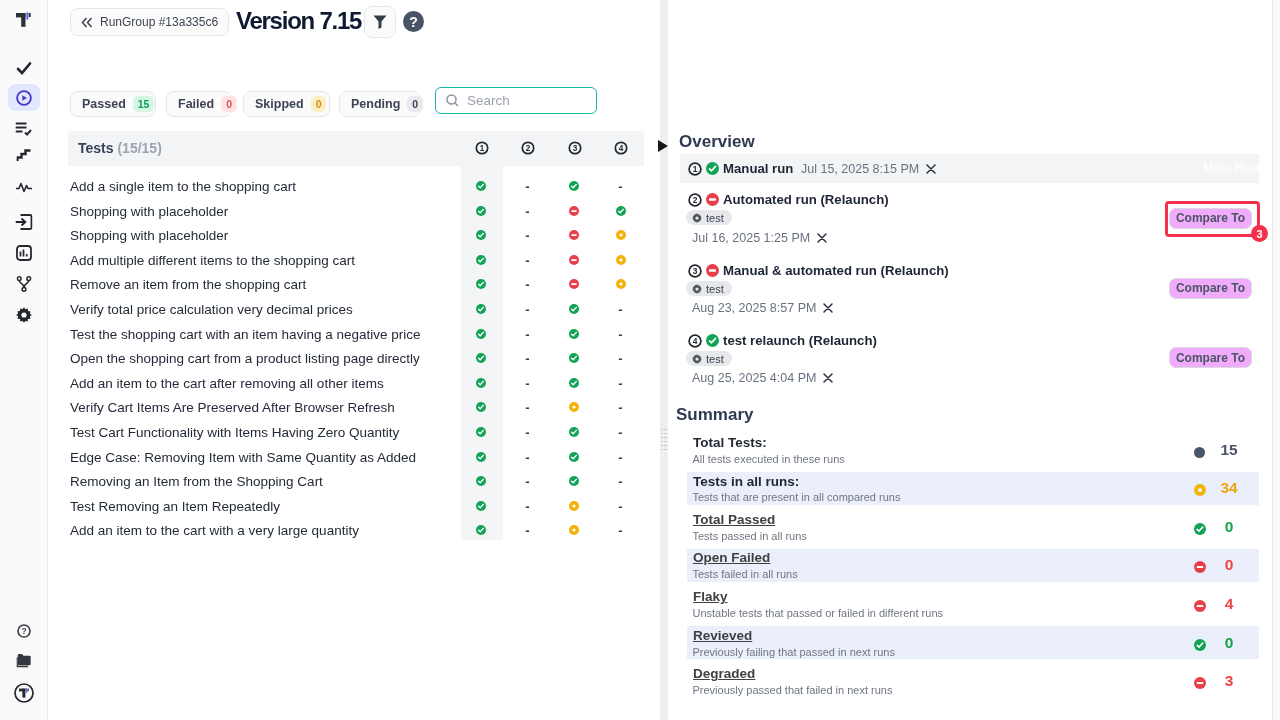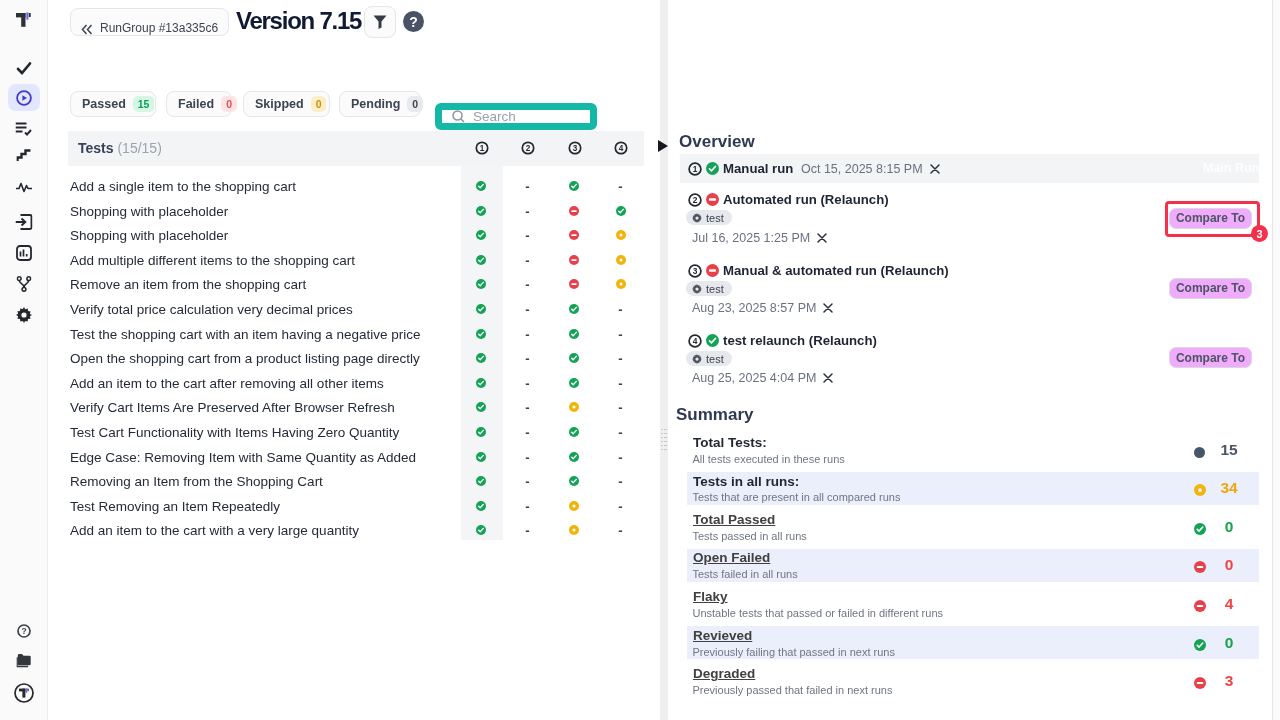--- a/index.html
+++ b/index.html
@@ -8,48 +8,48 @@
 .abs { position:absolute; }
 
 
 #sidebar { position:absolute; left:0; top:0; width:48px; height:720px;
   background:#fafafa; border-right:1px solid #ededed; z-index:5; }
 .sic { position:absolute; left:50%; transform:translateX(-50%); }
 
 
 #backbtn { position:absolute; left:70px; top:8px; height:28px; padding:0 10px;
   background:#fbfbfc; border:1px solid #e4e6ea; border-radius:8px;
-  font-size:12px; color:#3c4352; display:flex; align-items:flex-end; gap:7px; }
+  font-size:12px; color:#3c4352; display:flex; align-items:center; gap:7px; }
 #title { position:absolute; left:236px; top:7px; font-size:24px; font-weight:700;
   color:#101a33; letter-spacing:-1.25px; }
 #filterbtn { position:absolute; left:364px; top:6px; width:32px; height:32px;
   background:#fbfbfc; border:1px solid #e4e6ea; border-radius:8px;
   display:flex; align-items:center; justify-content:center; }
 #helpbtn { position:absolute; left:403px; top:11px; width:21px; height:21px;
   border-radius:50%; background:#4a5365; color:#fff; font-size:14px; font-weight:700;
   display:flex; align-items:center; justify-content:center; }
 
 
 .fbtn { position:absolute; top:91px; height:26px; padding:0 9px 0 11px;
   background:#fbfbfc; border:1px solid #e4e6ea; border-radius:8px;
   display:flex; align-items:center; justify-content:space-between; font-size:12.5px; font-weight:700; color:#3c4352; }
 .badge { font-size:10.5px; font-weight:700; padding:2px 5px; border-radius:5px; margin-left:7px; }
 .bg-green { background:#d6f5e4; color:#0e9f5a; }
 .bg-red { background:#fde3e3; color:#e05252; }
 .bg-amber { background:#faeec9; color:#d09006; }
 .bg-gray { background:#e8eaed; color:#3c4352; }
-#search { position:absolute; left:435px; top:103px; width:162px; height:27px;
-  border:7px solid #14b8a6; border-radius:6px; background:#fff;
+#search { position:absolute; left:435px; top:87px; width:162px; height:27px;
+  border:1px solid #14b8a6; border-radius:6px; background:#fff;
   display:flex; align-items:center; gap:8px; padding:0 10px; color:#9aa1ac; font-size:13.5px; }
 
 
 #thead { position:absolute; left:68px; top:131px; width:576px; height:35px;
   background:#f3f4f6; border-radius:2px; }
 #thead .tlabel { position:absolute; left:10px; top:9px; font-size:14px; color:#36425a; font-weight:700; }
-#thead .tcount { color:#9ca3af; font-weight:400; }
+#thead .tcount { color:#9ca3af; font-weight:700; }
 #colstrip { position:absolute; left:461px; top:166px; width:42px; height:374px; background:#f4f5f7; }
 .trow { position:absolute; left:68px; width:576px; height:24.6px; }
 .trow .tname { position:absolute; left:2px; top:50%; transform:translateY(-50%);
   font-size:13.5px; color:#242b38; }
 .cell { position:absolute; top:50%; transform:translate(-50%,-50%); }
 .dash { color:#39414d; font-weight:700; font-size:13px; }
 
 
 #divider { position:absolute; left:660px; top:0; width:7.5px; height:720px;
   background:#efefef; z-index:4; }
@@ -429,21 +429,21 @@
 <div class="abs" style="left:688px;top:162px"><svg width="14" height="14" viewBox="0 0 14 14">
       <circle cx="7" cy="7" r="5.9" fill="none" stroke="#23292f" stroke-width="1.7"></circle>
       <text x="7.1" y="10" text-anchor="middle" font-size="8.4" font-weight="700" fill="#23292f" font-family="Liberation Sans">1</text>
     </svg></div>
 <svg class="abs" style="left:706px;top:162px" width="13" height="13" viewBox="0 0 16 16">
     <circle cx="8" cy="8" r="8" fill="#12a356"></circle>
     <path d="M4.3 8.4l2.4 2.4 5-5.4" stroke="#fff" stroke-width="2" fill="none" stroke-linecap="round"></path>
   </svg>
 <div class="abs runname" style="left:723px;top:161px">Manual run</div>
 <div class="abs rundate" style="left:801px;top:162px">
-    <span>Oct 15, 2025 8:15 PM</span>
+    <span>Jul 15, 2025 8:15 PM</span>
     <svg width="10" height="10" viewBox="0 0 10 10">
       <path d="M1 1l8 8M9 1l-8 8" stroke="#2b313c" stroke-width="1.5" stroke-linecap="round"></path>
     </svg>
   </div>
 <div class="abs" style="left:1203px;top:161px;font-size:12.5px;font-weight:700;color:rgba(255,255,255,0.8)">Main Run</div>
 
 <div class="abs" style="left:688px;top:193px"><svg width="14" height="14" viewBox="0 0 14 14">
       <circle cx="7" cy="7" r="5.9" fill="none" stroke="#23292f" stroke-width="1.7"></circle>
       <text x="7.1" y="10" text-anchor="middle" font-size="8.4" font-weight="700" fill="#23292f" font-family="Liberation Sans">2</text>
     </svg></div>

